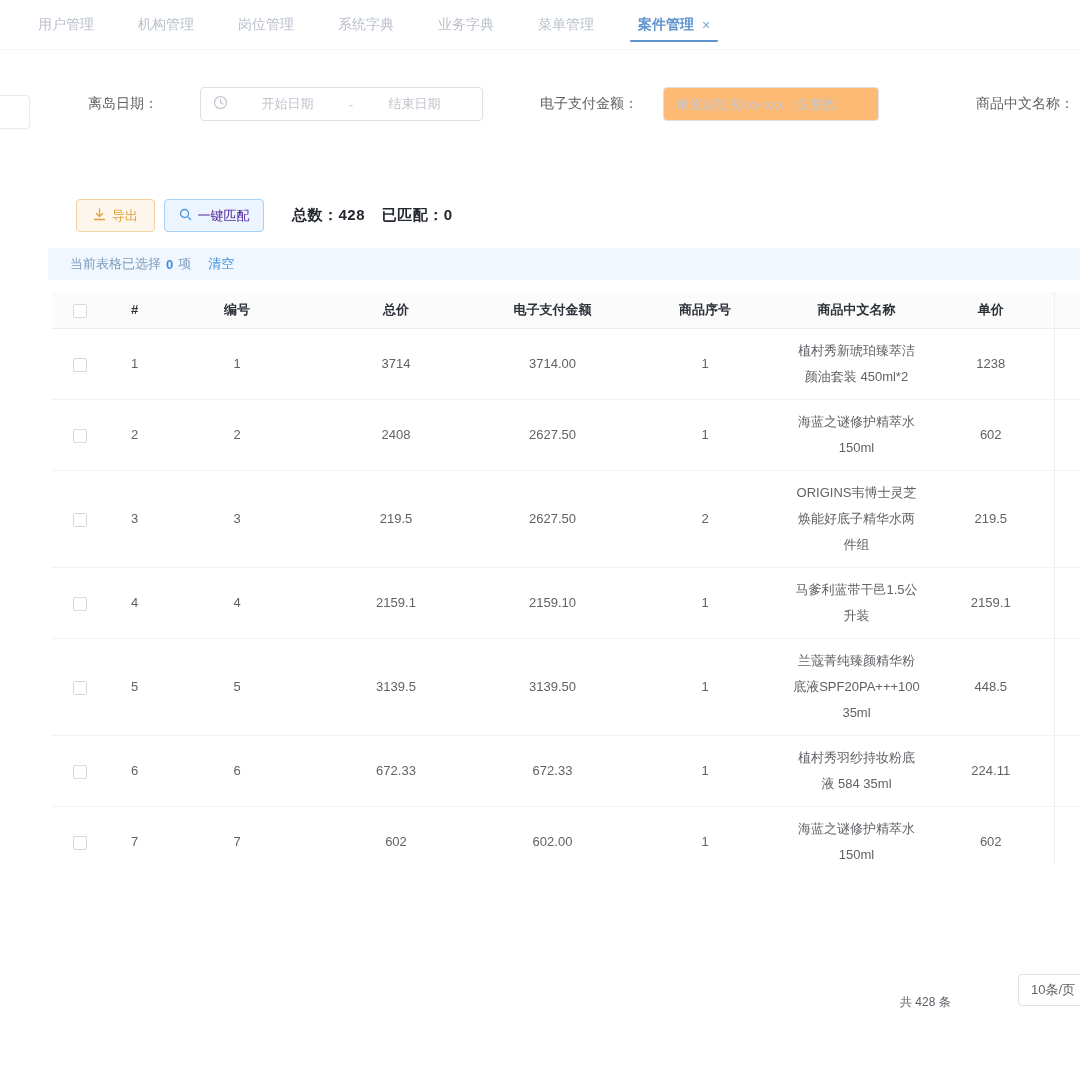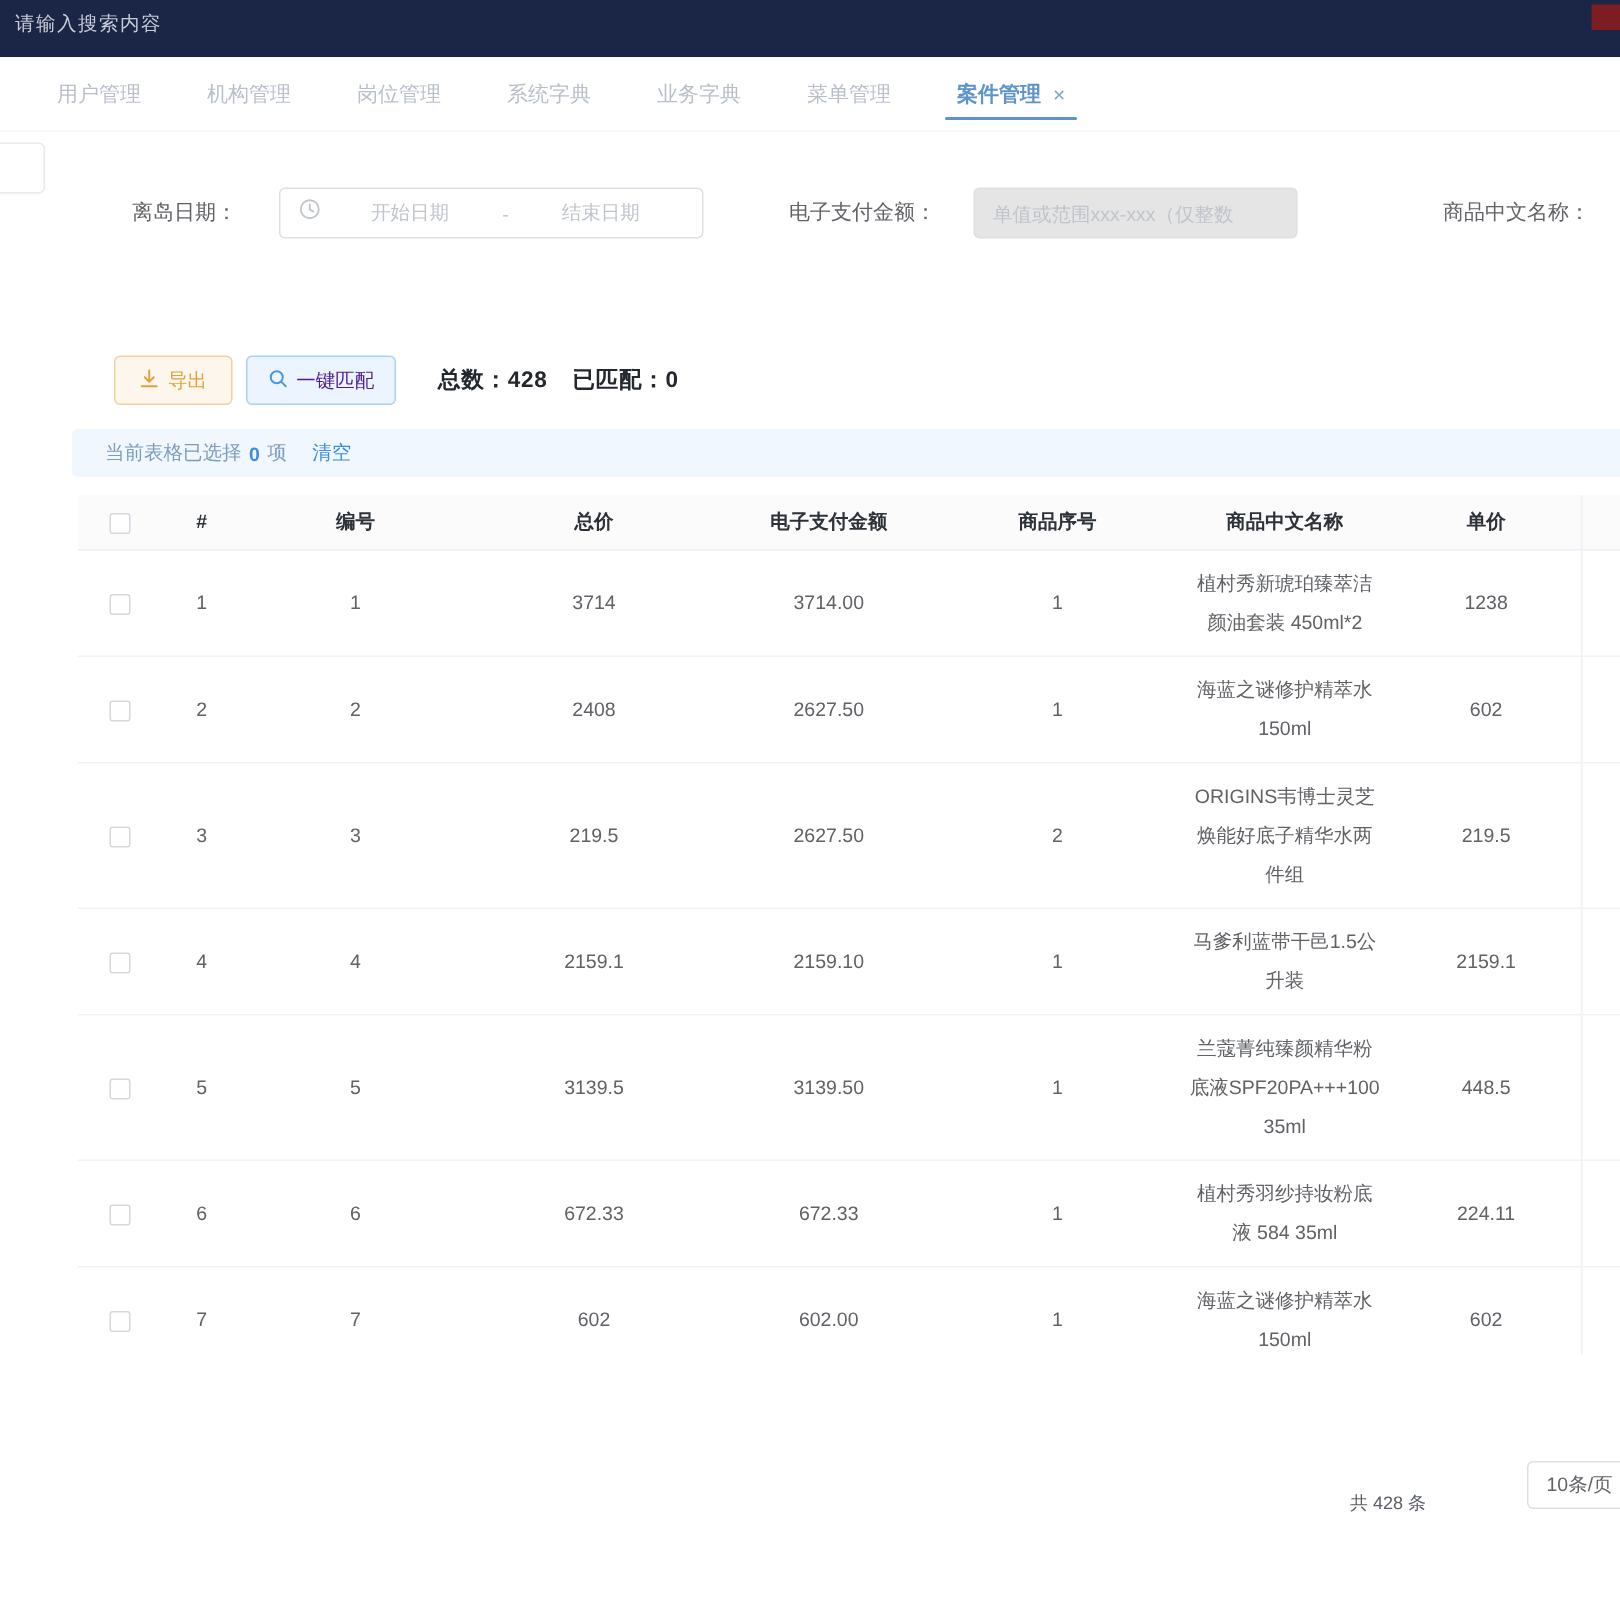--- a/index.html
+++ b/index.html
@@ -18,25 +18,25 @@
   .tab.active { color:#5f93cc; font-weight:600; }
   .tab.active::after { content:""; position:absolute; left:-8px; right:-8px; bottom:7px; height:2px; background:#5f93cc; border-radius:1px; }
   .tab-close { font-size:14px; color:#7fa5cd; font-weight:400; cursor:pointer; }
 
   
   .side-stub { position:absolute; left:-12px; top:95px; width:42px; height:34px; background:#fff; border:1px solid #e6e9ee; border-radius:4px; box-shadow:0 1px 2px rgba(0,0,0,0.03); }
 
   
   .filters { display:flex; align-items:center; margin-top:37px; padding-left:88px;gap:17px; }
   .f-label { font-size:14px; color:#606266; white-space:nowrap; }
-  .range-input { display:flex; align-items:center; width:283px; height:34px; border:1px solid #dcdfe6; border-radius:4px; margin-left:11px; padding:0 12px; background:#fff; cursor:text; }
+  .range-input { display:flex; align-items:center; width:283px; height:34px; border:1px solid #dcdfe6; border-radius:4px; margin-left:25px; padding:0 12px; background:#fff; cursor:text; }
   .range-input .ph { color:#c0c4cc; font-size:13px; flex:1; text-align:center; }
   .range-input .sep { color:#c0c4cc; font-size:13px; padding:0 6px; }
   .clock-ic { flex:0 0 auto; margin-right:4px; }
-  .t-input { height:34px; border:1px solid #dcdfe6; border-radius:4px; margin-left:8px; padding:0 12px; font-size:13px; color:#606266; background:#e5e5e5; outline:none; font-family:inherit; }
+  .t-input { height:34px; border:1px solid #dcdfe6; border-radius:4px; margin-left:8px; padding:0 12px; font-size:13px; color:#606266; background:#fdba74; outline:none; font-family:inherit; }
   .t-input::placeholder { color:#c0c4cc; }
   .gap-a { margin-left:40px; } .gap-b { margin-left:80px; }
   #payment-input { width:216px; } #product-input { width:150px; }
 
   
   .toolbar { display:flex; align-items:center; margin-top:78px; padding-left:76px; }
   .btn { display:inline-flex; align-items:center; justify-content:center; gap:6px; height:33px; border-radius:4px; font-size:13px; cursor:pointer; font-family:inherit; }
   .btn-export { width:79px; background:#fdf6ec; border:1px solid #f3d19e; color:#e0a23c; }
   .btn-match { width:100px; background:#ecf5ff; border:1px solid #a9d1f5; color:#4c1d95; margin-left:9px; }
   .stats { margin-left:28px; font-size:15px; font-weight:700; color:#23272e; letter-spacing:0.5px; }
@@ -60,24 +60,20 @@
   
   .pagination { position:absolute; left:0; top:974px; width:1080px; height:34px; }
   .page-total { position:absolute; left:900px; top:20px; font-size:12px; color:#5a5e66; }
   .page-size { position:absolute; left:1018px; top:0; width:130px; height:32px; border:1px solid #dcdfe6; border-radius:4px; background:#fff; display:flex; align-items:center; padding-left:12px; font-size:13px; color:#606266; cursor:pointer; }
 </style>
 </head>
 <body>
 
 <div class="screen">
 
-  <header class="topbar">
-    <span class="topbar-search">请输入搜索内容</span>
-    <span class="topbar-badge"></span>
-  </header>
 
   <nav class="tabbar">
     <div class="tab">
         <span>用户管理</span>
       </div>
     <div class="tab">
         <span>机构管理</span>
       </div>
     <div class="tab">
         <span>岗位管理</span>

